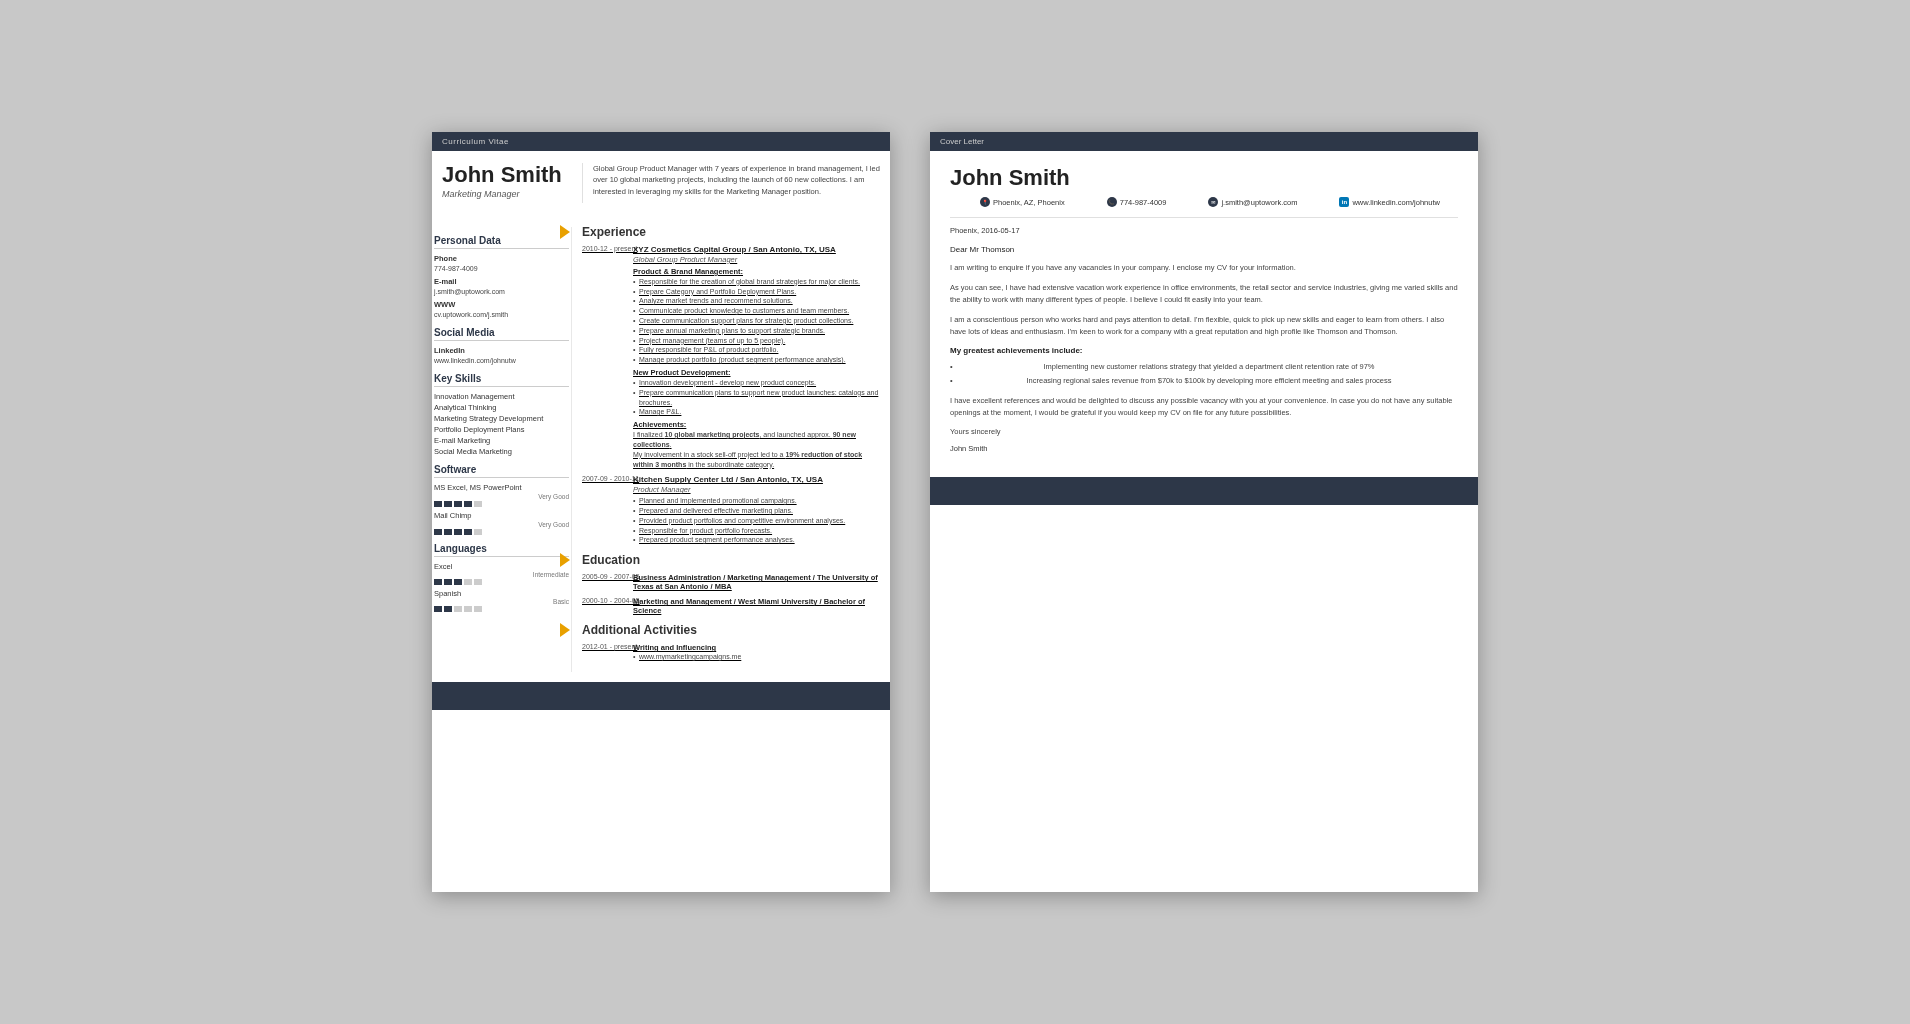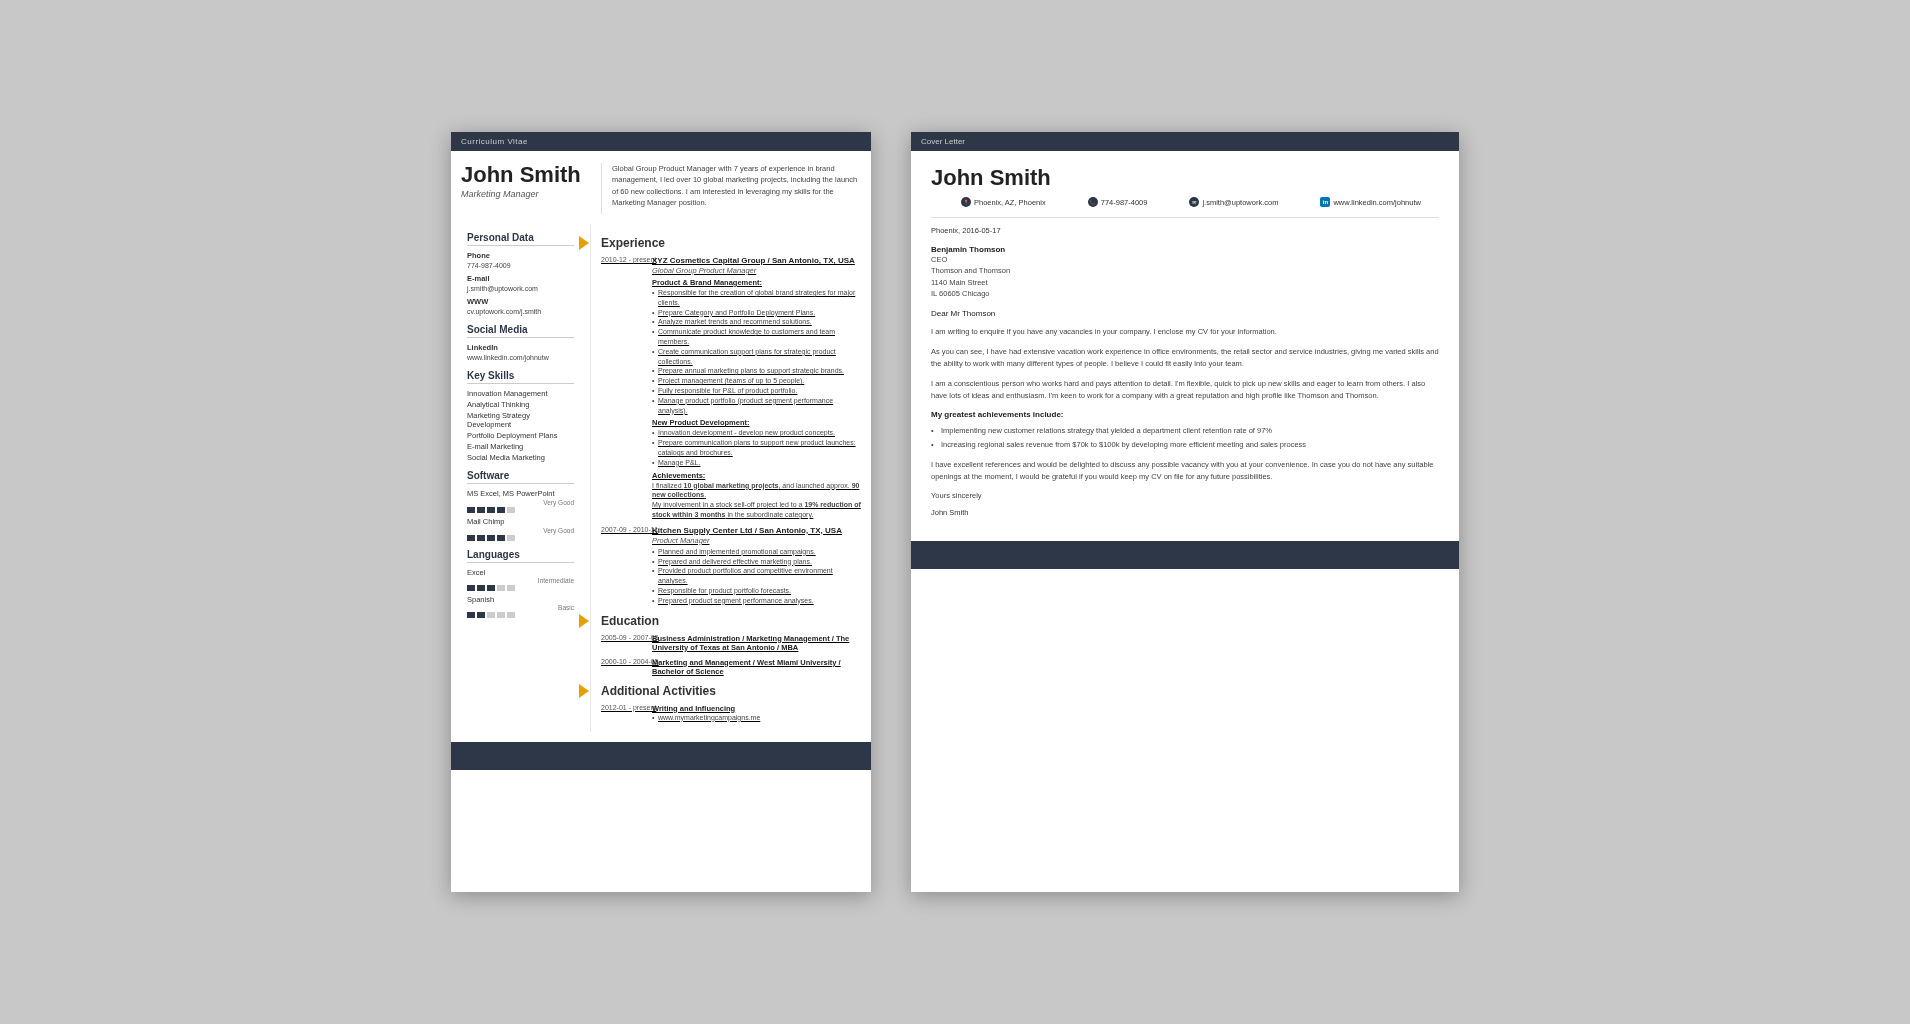--- a/index.html
+++ b/index.html
@@ -14,21 +14,21 @@
       padding: 40px 20px;
     }
     .documents-container {
       display: flex;
       gap: 40px;
       align-items: flex-start;
     }
 
     
     .cv-document {
-      width: 420px;
+      width: 458px;
       background: #fff;
       box-shadow: 0 4px 20px rgba(0,0,0,0.3);
       min-height: 760px;
       position: relative;
     }
     .cv-header-bar {
       background: #2d3748;
       color: #ccc;
       font-size: 8px;
       padding: 5px 10px;
@@ -60,22 +60,23 @@
       color: #555;
       font-style: italic;
       margin-top: 2px;
     }
     .cv-body {
       display: flex;
     }
     .cv-left {
       width: 140px;
       flex-shrink: 0;
-      padding: 8px 16px;
+      padding: 8px 2px;
       border-right: 1px solid #e8e8e8;
+      margin-top: 14px;
     }
     .cv-right {
       flex: 1;
       padding: 4px 10px;
     }
     .cv-section-title {
       font-size: 10px;
       font-weight: bold;
       color: #2d3748;
       border-bottom: 1px solid #ccc;
@@ -315,20 +316,21 @@
       color: #222;
       margin-bottom: 6px;
     }
     .cl-bullet {
       font-size: 7.5px;
       color: #444;
       line-height: 1.5;
       padding-left: 10px;
       position: relative;
       margin-bottom: 3px;
+      text-align: center;
     }
     .cl-bullet::before {
       content: '•';
       position: absolute;
       left: 0;
     }
     .cl-closing {
       font-size: 7.5px;
       color: #444;
       margin-top: 8px;
@@ -573,27 +575,20 @@
         <div class="cl-contact-item">
           <div class="linkedin-icon">in</div>
           <span>www.linkedin.com/johnutw</span>
         </div>
       </div>
 
       <hr class="cl-divider">
 
       <div class="cl-date">Phoenix, 2016-05-17</div>
 
-      <div class="cl-recipient">
-        <div class="cl-recipient-name">Benjamin Thomson</div>
-        <div class="cl-recipient-info">CEO</div>
-        <div class="cl-recipient-info">Thomson and Thomson</div>
-        <div class="cl-recipient-info">1140 Main Street</div>
-        <div class="cl-recipient-info">IL 60605 Chicago</div>
-      </div>
 
       <div class="cl-salutation">Dear Mr Thomson</div>
 
       <div class="cl-paragraph">I am writing to enquire if you have any vacancies in your company. I enclose my CV for your information.</div>
       <div class="cl-paragraph">As you can see, I have had extensive vacation work experience in office environments, the retail sector and service industries, giving me varied skills and the ability to work with many different types of people. I believe I could fit easily into your team.</div>
       <div class="cl-paragraph">I am a conscientious person who works hard and pays attention to detail. I'm flexible, quick to pick up new skills and eager to learn from others. I also have lots of ideas and enthusiasm. I'm keen to work for a company with a great reputation and high profile like Thomson and Thomson.</div>
 
       <div class="cl-achievements-title">My greatest achievements include:</div>
       <div class="cl-bullet">Implementing new customer relations strategy that yielded a department client retention rate of 97%</div>
       <div class="cl-bullet">Increasing regional sales revenue from $70k to $100k by developing more efficient meeting and sales process</div>

